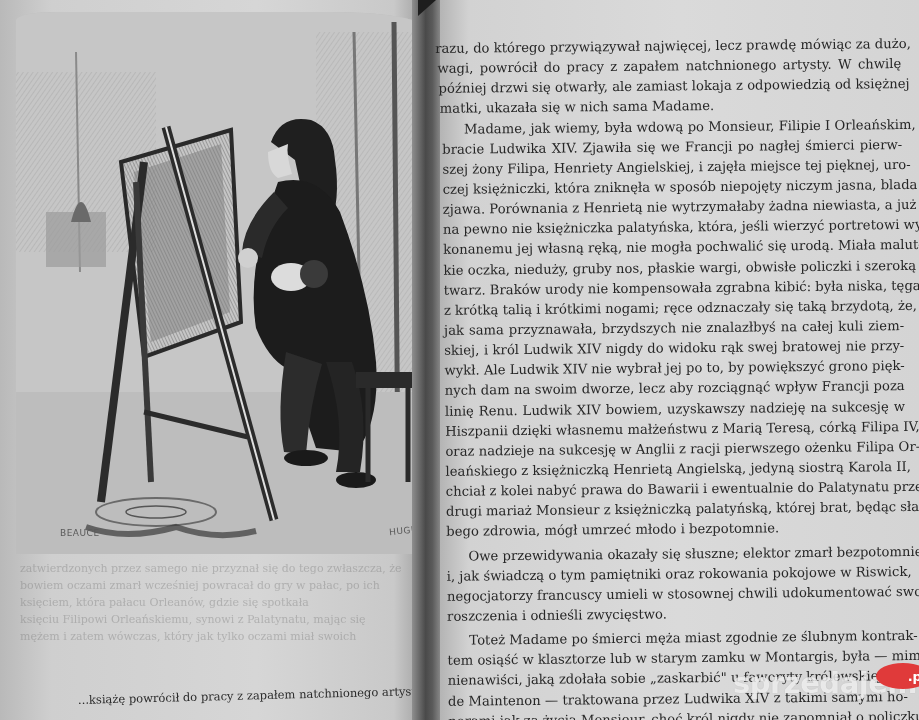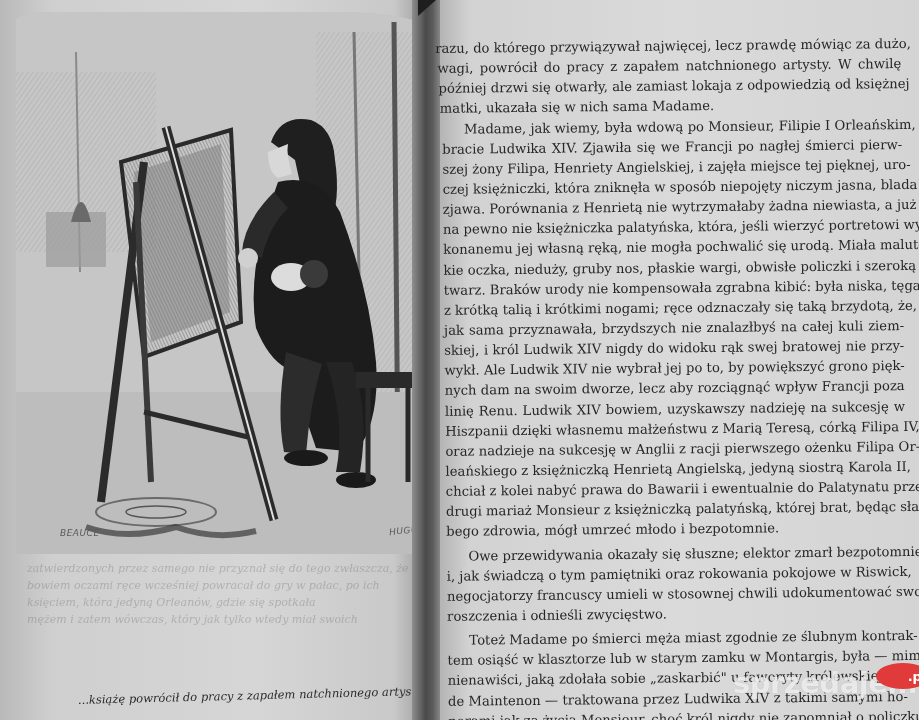--- a/index.html
+++ b/index.html
@@ -7,40 +7,39 @@
       width: 919px; height: 720px; overflow: hidden; position: relative;
       background: #8a8a8a;
       font-family: "DejaVu Serif", serif;
     }
     .spread { position: absolute; inset: 0; }
 
     
     .page-left {
       position: absolute; left: 0; top: 0; width: 428px; height: 720px;
       background: linear-gradient(90deg, #b9b9b9 0%, #cfcfcf 12%, #d6d6d6 60%, #c9c9c9 92%, #9a9a9a 100%);
-      font-style: italic;
     }
     .illustration {
       position: absolute; left: 16px; top: 12px; width: 404px; height: 542px;
       background: linear-gradient(180deg, #bdbdbd 0%, #c8c8c8 40%, #cfcfcf 100%);
       border-radius: 40px 90px 0 0 / 8px 14px 0 0;
       overflow: hidden;
     }
     .illustration svg { position: absolute; inset: 0; width: 100%; height: 100%; }
     .signature {
       position: absolute; font-family: "DejaVu Sans", sans-serif; font-size: 9px;
       color: #5a5a5a; letter-spacing: 0.5px;
     }
     .sig-left { left: 44px; top: 516px; }
     .sig-right { left: 373px; top: 513px; transform: rotate(-6deg); }
 
     .bleed-text {
       position: absolute; left: 20px; top: 560px; width: 400px;
       font-size: 11px; line-height: 17px; color: rgba(110,110,110,0.35);
-      text-align: justify; filter: blur(0.6px); margin-left: 7px;
+      text-align: justify; filter: blur(0.6px);
     }
     .bleed-text div { white-space: nowrap; overflow: hidden; }
 
     .caption {
       position: absolute; left: 78px; top: 693px; width: 330px;
       font-size: 11.5px; color: #2a2a2a; white-space: nowrap;
       transform: rotate(-1.5deg); transform-origin: left center;
     }
 
     
@@ -152,23 +151,24 @@
         <rect x="340" y="360" width="60" height="16" fill="#2a2a2a"></rect>
         <line x1="352" y1="376" x2="352" y2="470" stroke="#2a2a2a" stroke-width="5"></line>
         <line x1="392" y1="376" x2="392" y2="470" stroke="#2a2a2a" stroke-width="5"></line>
       </svg>
       <span class="signature sig-left">BEAUCE</span>
       <span class="signature sig-right">HUGUET</span>
     </div>
 
     <div class="bleed-text">
       <div>zatwierdzonych przez samego nie przyznał się do tego zwłaszcza, że</div>
-      <div>bowiem oczami ręce wcześniej powracał do gry w pałac, po ich</div>
-      <div>księciem, która jedyną Orleanów, gdzie się spotkała</div>
-      <div>mężem i zatem wówczas, który jak tylko wtedy miał swoich</div>
+      <div>bowiem oczami zmarł wcześniej powracał do gry w pałac, po ich</div>
+      <div>księciem, która pałacu Orleanów, gdzie się spotkała</div>
+      <div>księciu Filipowi Orleańskiemu, synowi z Palatynatu, mając się</div>
+      <div>mężem i zatem wówczas, który jak tylko oczami miał swoich</div>
     </div>
 
     <div class="caption">...książę powrócił do pracy z zapałem natchnionego artysty.</div>
   </div>
 
   <div class="gutter"></div>
   <div class="corner-dark"></div>
 
   <div class="page-right"></div>
 

